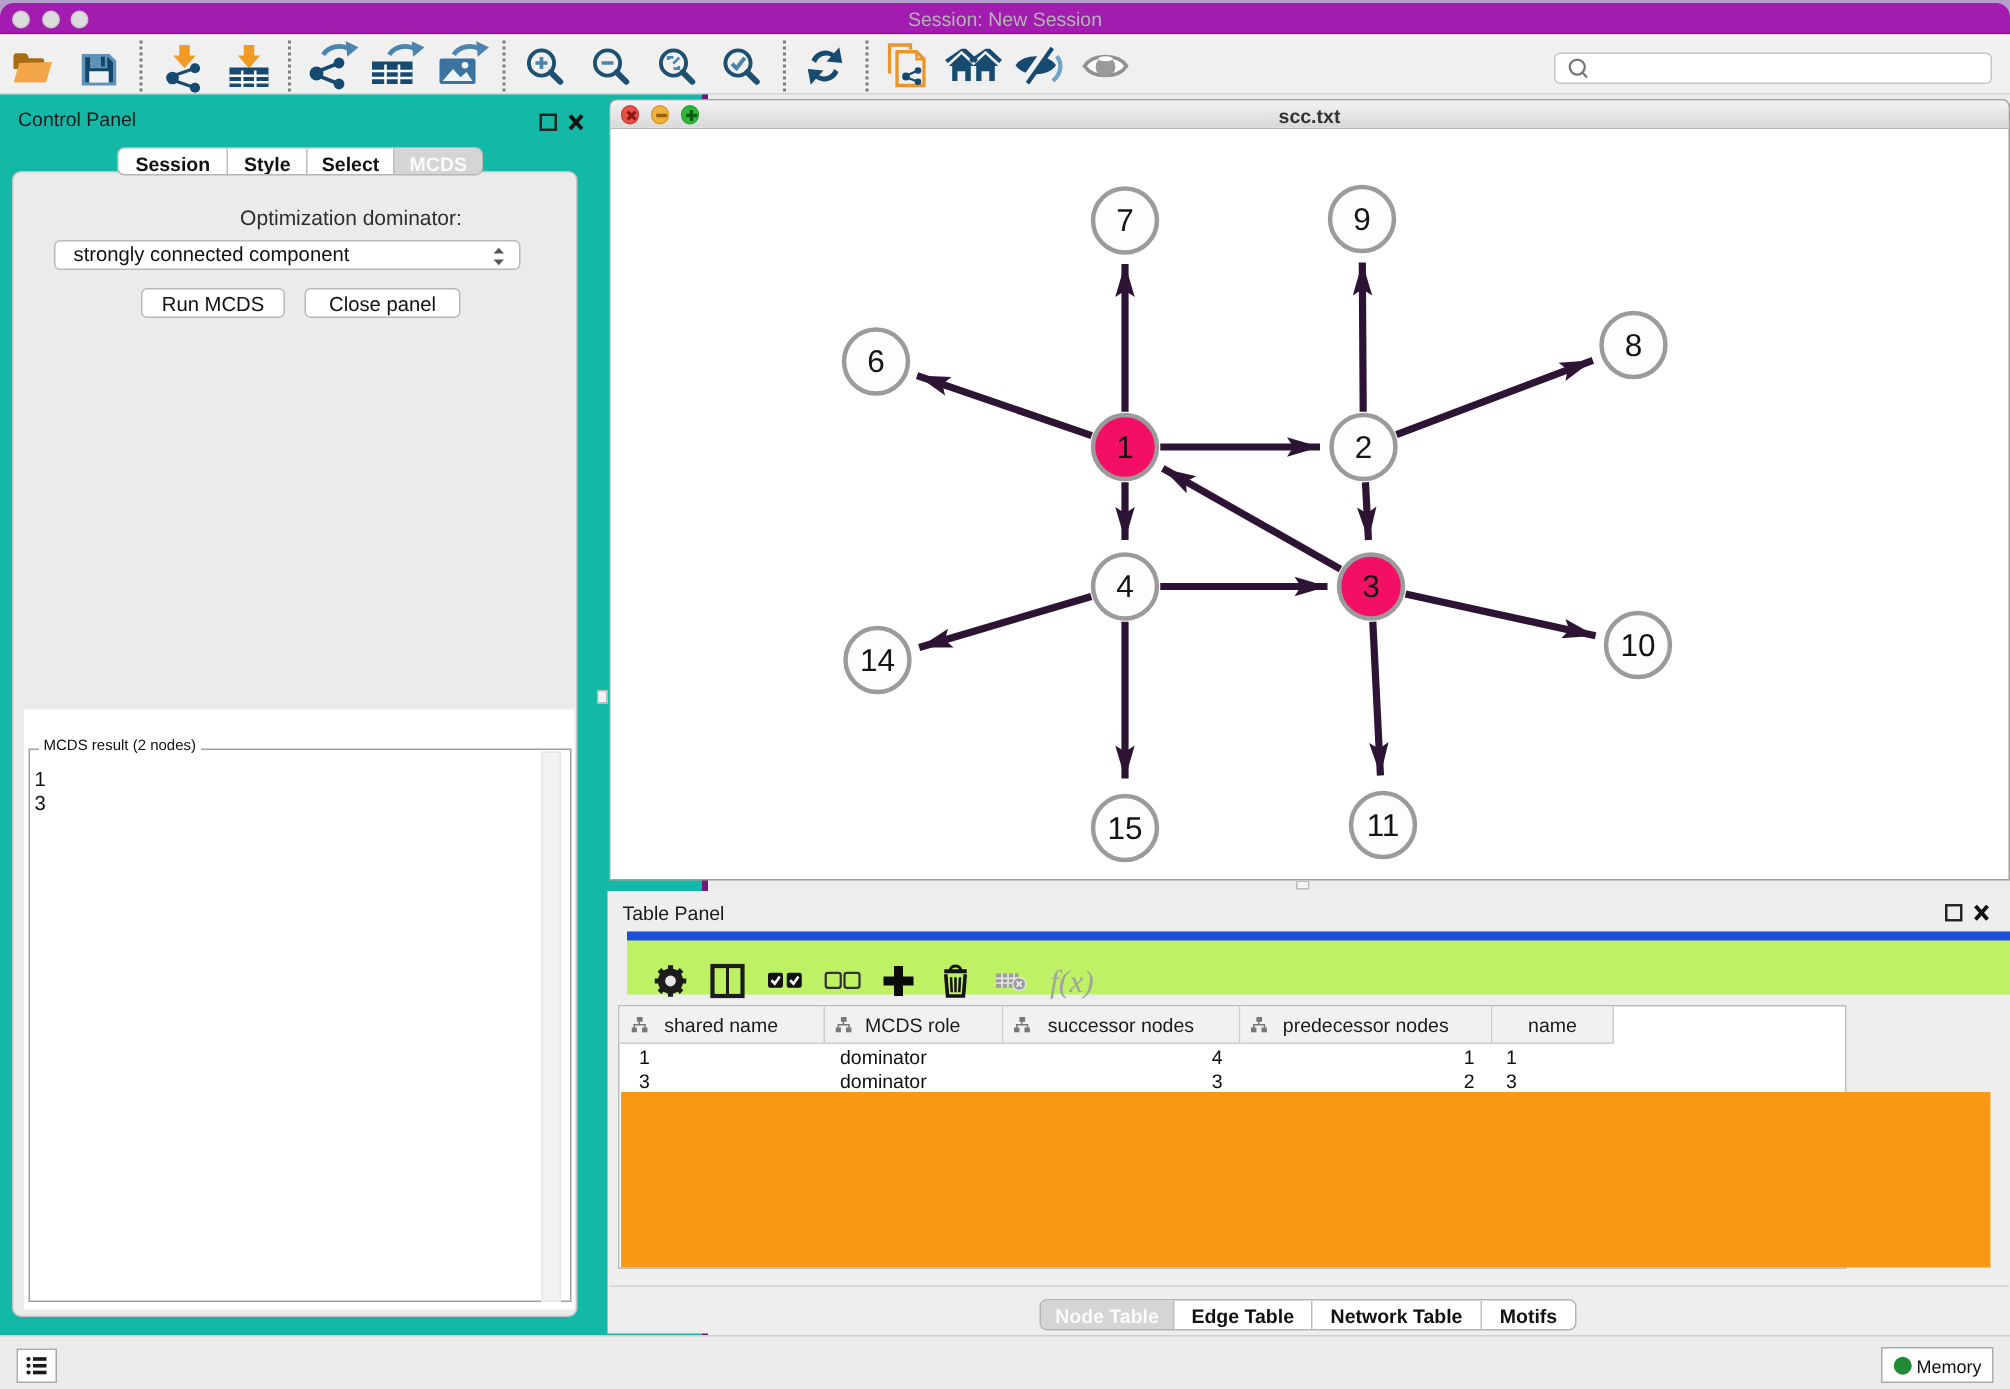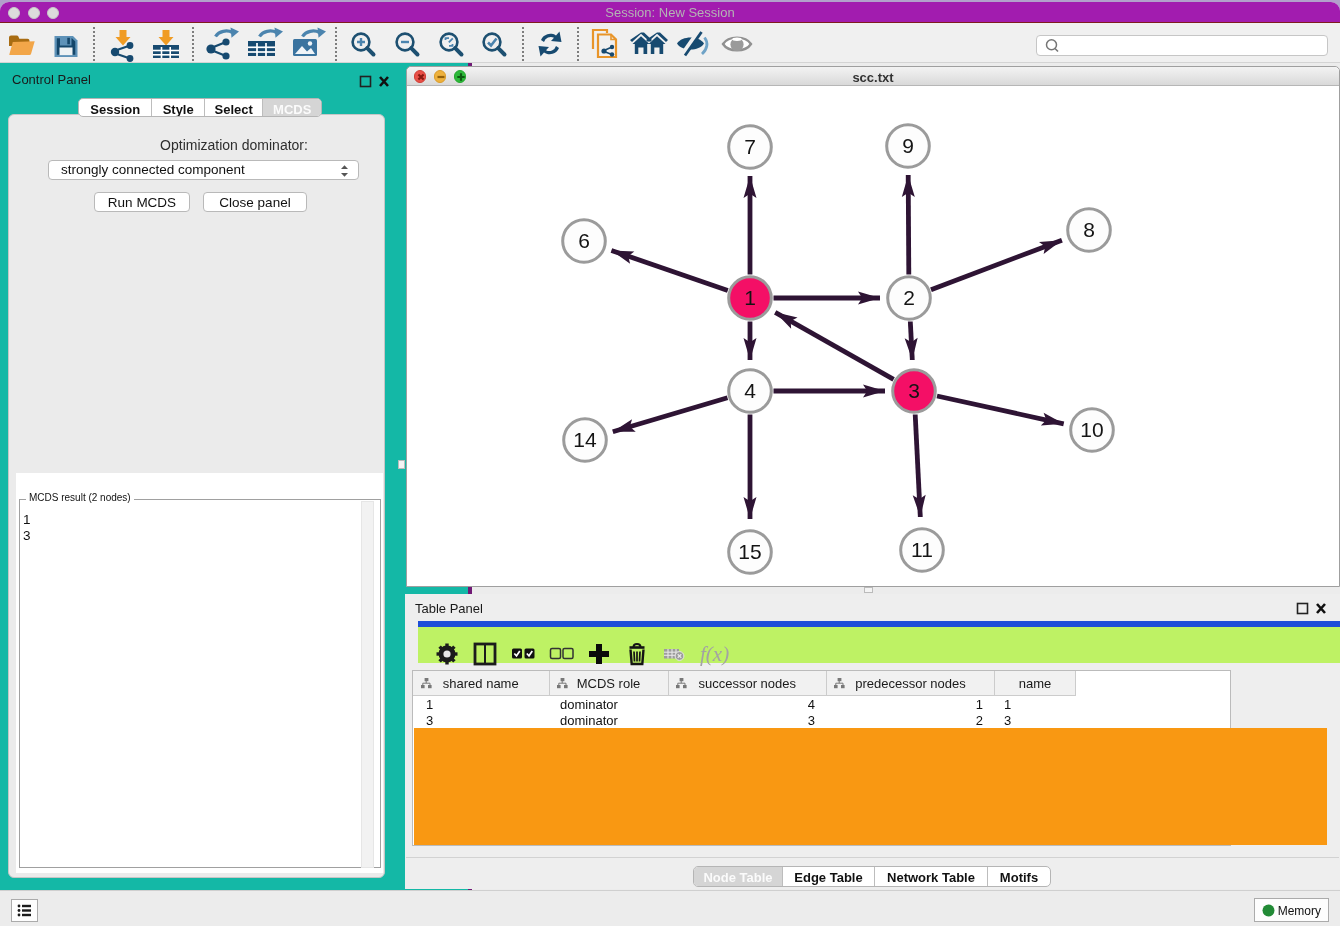--- a/index.html
+++ b/index.html
@@ -14,21 +14,21 @@
 #searchbox{position:absolute;left:1036px;top:12px;width:292px;height:21px;background:#fff;border:1px solid #c6c6c6;border-radius:4px}
 
 #cpanel{position:absolute;left:0;top:63px;width:472px;height:827px;background:#14b8a6;border-right:4px solid #701a75}
 #cp-title{position:absolute;left:12px;top:9px;font-size:13px;color:#1a1a1a}
 .tabgrp{position:absolute;display:flex;z-index:2;border:1px solid #b5b5b5;border-radius:5px;overflow:hidden;background:#fff}
 .tab{font-size:13px;font-weight:bold;color:#111;text-align:center;padding-top:2.5px;height:100%;border-left:1px solid #bdbdbd}
 .tab:first-child{border-left:none}
 .sel{background:#d5d5d5;color:#fbfbfb;text-shadow:none}
 #cp-content{position:absolute;left:8px;top:51px;width:377px;height:764px;background:#ebebeb;border:1px solid #c6c6c6;border-radius:6px}
 #optlabel{position:absolute;left:0;top:74px;width:100%;text-align:center;font-size:14px;color:#2e2e2e}
-#dropdown{position:absolute;left:48px;top:97px;width:311px;height:20px;background:#fff;border:1px solid #b9b9b9;border-radius:4px;font-size:13.5px;color:#111;padding:1px 0 0 12px}
+#dropdown{position:absolute;left:36px;top:97px;width:311px;height:20px;background:#fff;border:1px solid #b9b9b9;border-radius:4px;font-size:13.5px;color:#111;padding:1px 0 0 12px}
 .btn{position:absolute;top:129px;height:20px;background:#fff;border:1px solid #b9b9b9;border-radius:4px;font-size:13.5px;color:#111;text-align:center;padding-top:1.5px}
 #resultbox{position:absolute;left:16px;top:410px;width:367px;height:400px;background:#fff}
 #fieldset{position:absolute;left:3px;top:26px;width:362px;height:369px;border:1px solid #a0a0a0}
 #fieldlegend{position:absolute;left:6px;top:-8px;background:#fff;font-size:10px;color:#111;padding:0 3px}
 #scrolltrack{position:absolute;right:6px;top:1px;width:13px;height:367px;background:#f2f2f2;border:1px solid #e6e6e6}
 
 #netwin{position:absolute;left:406px;top:66px;width:934px;height:521px;background:#fff;border:1px solid #9f9f9f;border-radius:5px 5px 0 0}
 #nw-titlebar{position:absolute;left:0;top:0;width:100%;height:19px;background:linear-gradient(#f3f3f3,#d9d9d9);border-bottom:1px solid #b6b6b6;border-radius:5px 5px 0 0}
 .mac{position:absolute;top:3px;width:12.5px;height:12.5px;border-radius:50%}
 #nw-title{position:absolute;top:2.5px;left:0;width:100%;text-align:center;font-size:13px;font-weight:bold;color:#333}

